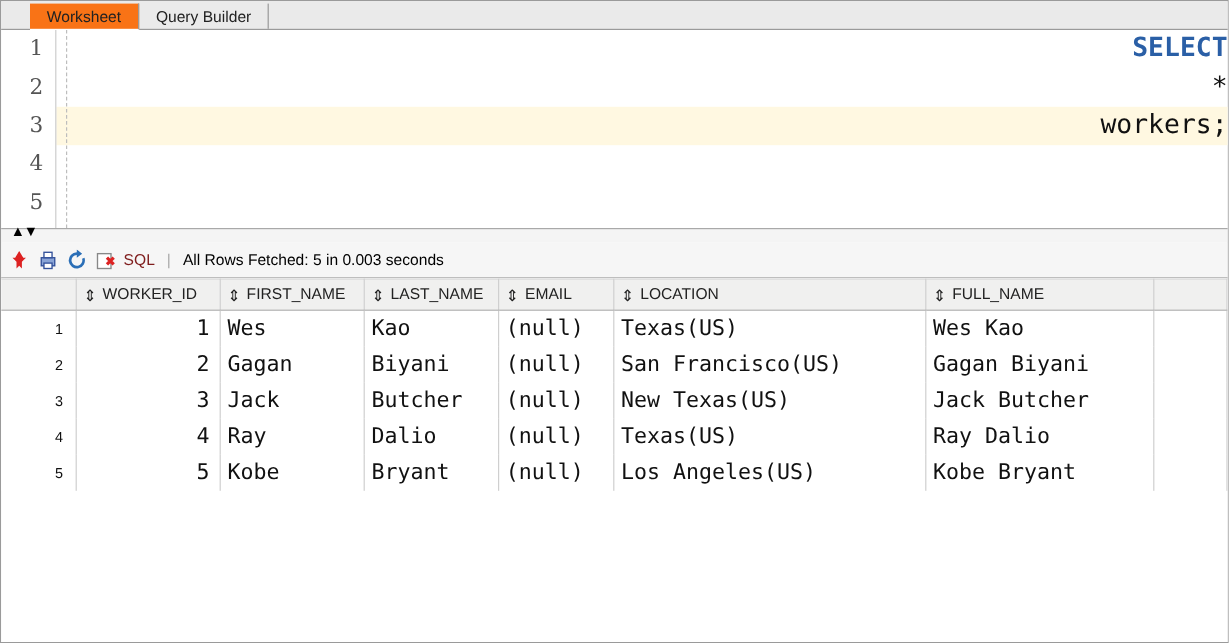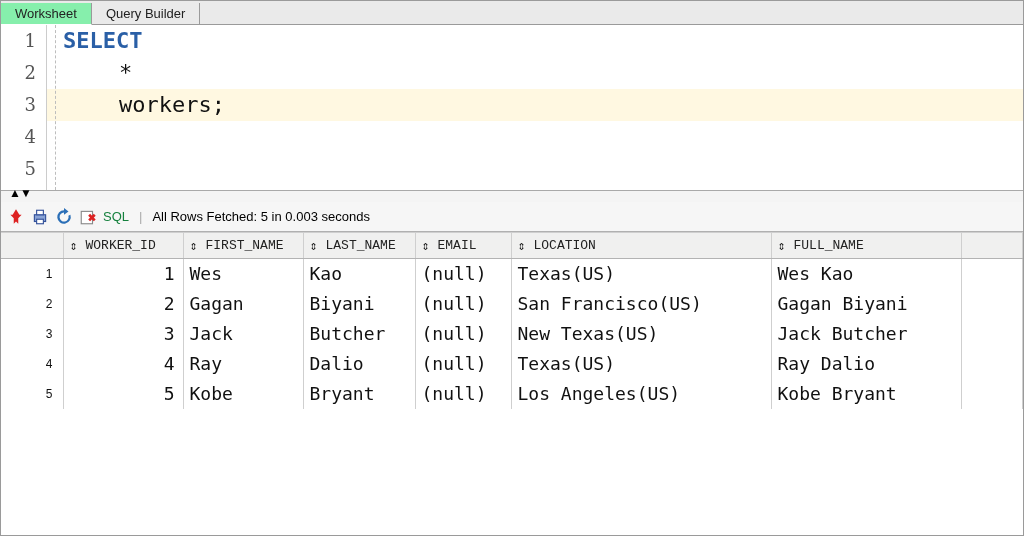--- a/index.html
+++ b/index.html
@@ -28,24 +28,25 @@
     height: 24px;
   }
   .tab {
     padding: 3px 14px 3px 14px;
     margin-right: 0;
     border-right: 1px solid #9a9a9a;
     color: #222;
     cursor: pointer;
   }
   .tab.active {
-    background: #86efac;
+    background: #f97316;
     border-bottom: 1px solid #ffffff;
     position: relative;
     top: 1px;
+    margin-left: 24px;
   }
 
   
   .editor {
     display: flex;
     height: 165px;
     background: #ffffff;
   }
   .gutter {
     width: 46px;
@@ -64,21 +65,21 @@
     top: 0;
     bottom: 0;
     border-left: 1px dashed #bdbdbd;
   }
   .gutter div { height: 32px; line-height: 32px; }
   .code {
     flex: 1;
     font-family: "DejaVu Sans Mono", Menlo, monospace;
     font-size: 22px;
   }
-  .code div { height: 32px; line-height: 32px; padding-left: 16px; white-space: pre; }
+  .code div { height: 32px; line-height: 32px; padding-left: 16px; white-space: pre; text-align: right; }
   .kw   { color: #2a5fa6; font-weight: bold; }
   .indent { display:inline-block; width:56px; }
   .highlight-line { background: #fff8e1; }
 
   
   .fold-bar {
     height: 12px;
     background: #f4f4f4;
     border-top: 1px solid #a9a9a9;
     position: relative;
@@ -126,38 +127,37 @@
     border-bottom: 1px solid #b0b0b0;
     height: 30px;
     padding-left: 6px;
     gap: 6px;
   }
   .toolbar .sep {
     color: #aaa;
     margin: 0 4px;
   }
   .toolbar .sql-link {
-    color: #15803d;
+    color: #7f1d1d;
     cursor: pointer;
   }
   .status { color: #000000; }
 
   .ico { width:18px; height:18px; display:inline-block; }
 
   
   .grid {
     flex: 1;
     overflow: auto;
     background: #fff;
   }
   table { border-collapse: collapse; width: 100%; table-layout: fixed; }
   th, td {
     border-right: 1px solid #cfcfcf;
     text-align: left;
-    font-family: Liberation Mono, monospace;
   }
   thead th {
     background: #f0f0ef;
     border-top: 1px solid #cfcfcf;
     border-bottom: 1px solid #b3b3b3;
     height: 26px;
     font-weight: normal;
     color: #222;
     padding: 0 6px;
     white-space: nowrap;

